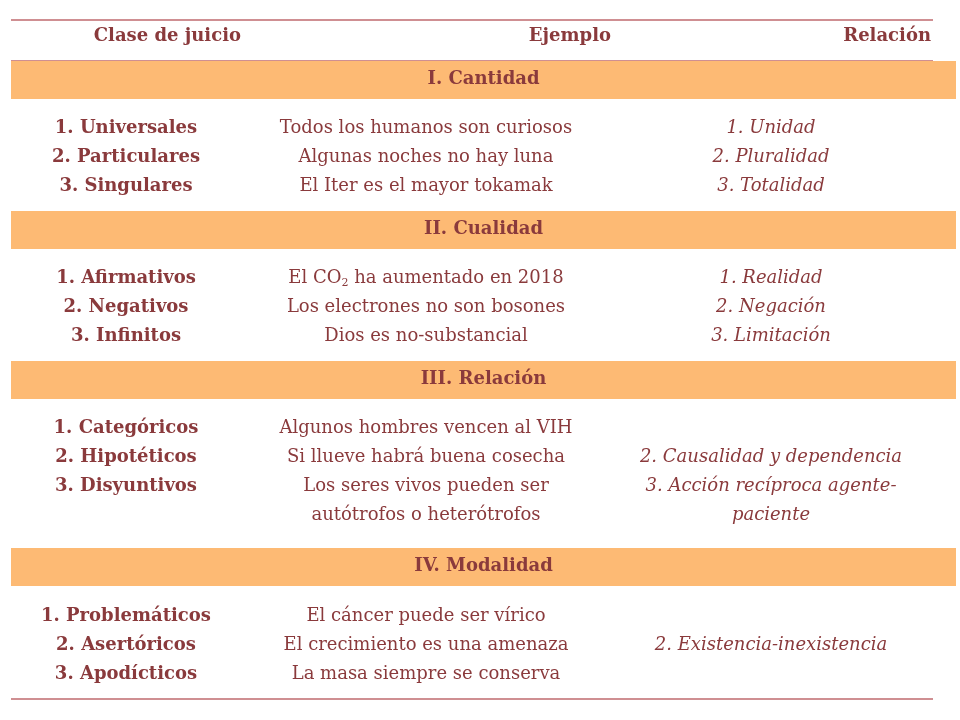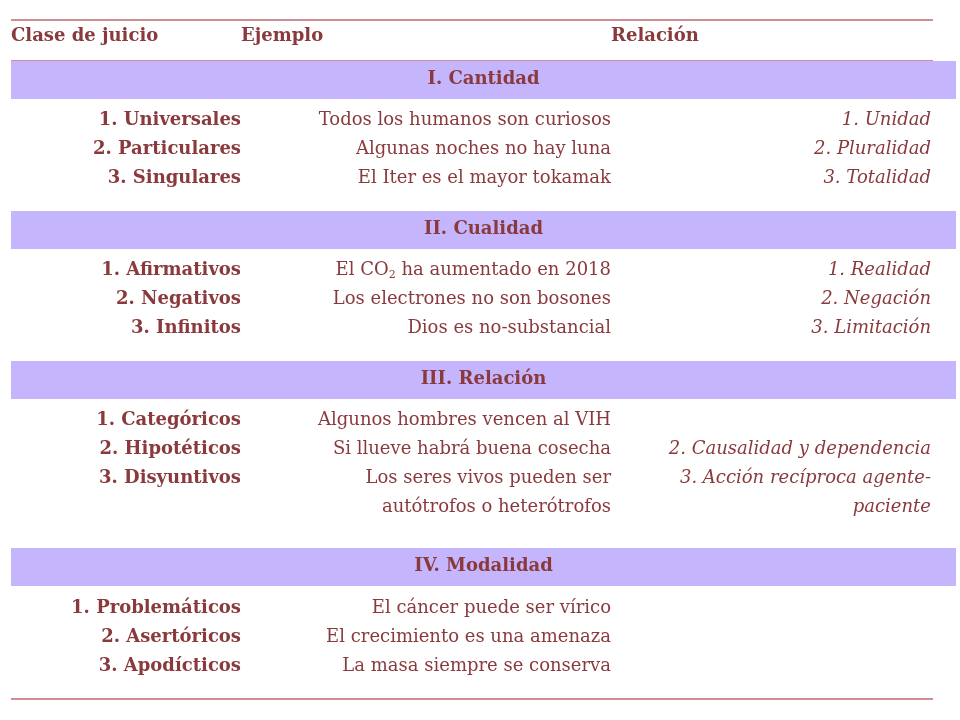--- a/index.html
+++ b/index.html
@@ -1,24 +1,24 @@
 <!DOCTYPE html>
 <html><head>
 <meta charset="utf-8">
 <style>
   html, body { margin:0; padding:0; background:#ffffff; }
   body { width:960px; height:720px; position:relative; overflow:hidden;
          font-family:"DejaVu Serif","Liberation Serif",serif; color:#8a3a3c; }
   .rule { position:absolute; left:11px; width:922px; height:2px; background:#cf8f92; }
   .header { position:absolute; top:20px; left:11px; width:922px; height:40px; }
-  .hcell { position:absolute; top:0; height:40px; line-height:30px; font-weight:bold; font-size:18px; text-align:left; }
-  .band { position:absolute; left:11px; width:945px; height:38px; background:#c4b5fd;
+  .hcell { position:absolute; top:0; height:40px; line-height:30px; font-weight:bold; font-size:18px; text-align:right; }
+  .band { position:absolute; left:11px; width:945px; height:38px; background:#fdba74;
           text-align:center; line-height:34px; font-weight:bold; font-size:18px; }
   .row { position:absolute; left:11px; width:922px; height:29px; font-size:18px; line-height:29px; }
-  .c { position:absolute; top:4px; text-align:right; white-space:nowrap; }
+  .c { position:absolute; top:12px; text-align:center; white-space:nowrap; }
   .c1 { left:0; width:230px; font-weight:bold; }
   .c2 { left:230px; width:370px; }
   .c3 { left:600px; width:320px;font-style:italic; }
   sub { font-size:11px; vertical-align:-3px; line-height:0; }
 </style>
 </head>
 <body>
 
 <div>
   <div class="rule" style="top:19px"></div>
@@ -85,20 +85,21 @@
   </div>
 
   <div class="band" style="top:548px">IV. Modalidad</div>
   <div class="row" style="top:588px">
     <div class="c c1">1. Problemáticos</div>
     <div class="c c2">El cáncer puede ser vírico</div>
   </div>
   <div class="row" style="top:617px">
     <div class="c c1">2. Asertóricos</div>
     <div class="c c2">El crecimiento es una amenaza</div>
+    <div class="c c3">2. Existencia-inexistencia</div>
   </div>
   <div class="row" style="top:646px">
     <div class="c c1">3. Apodícticos</div>
     <div class="c c2">La masa siempre se conserva</div>
   </div>
 
   <div class="rule" style="top:698px"></div>
 </div>
 
 </body></html>

